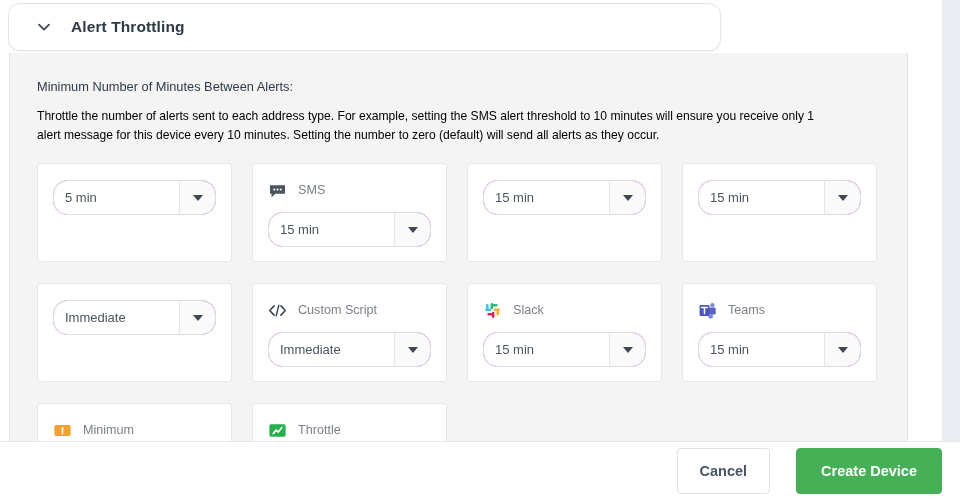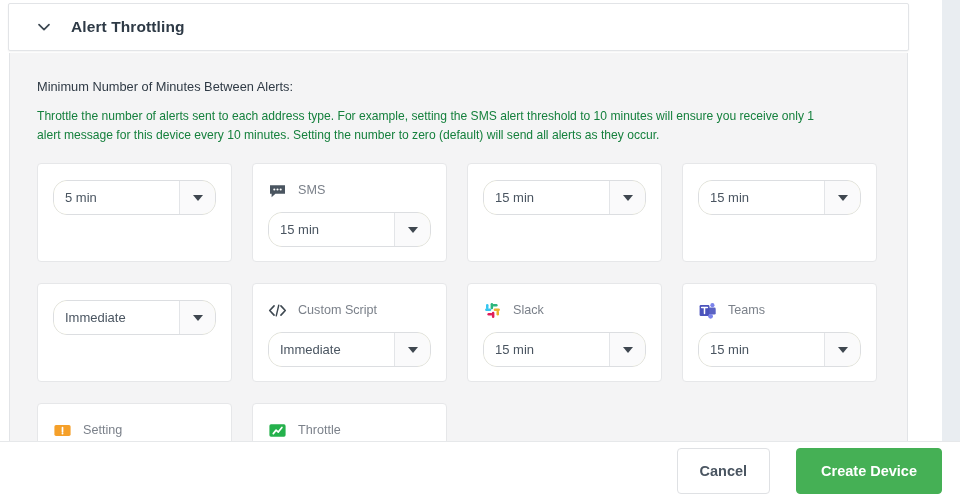--- a/index.html
+++ b/index.html
@@ -41,25 +41,25 @@
     width: 942px;
     height: 441px;
     overflow: hidden;
     background: #ffffff;
   }
 
   
   .accordion-header {
     position: absolute;
     top: 3px; left: 8px;
-    width: 901px;
+    width: 713px;
     height: 48px;
     background: #ffffff;
     border: 1px solid #e2e4e7;
-    border-radius: 2px;
+    border-radius: 12px;
     box-shadow: 0 1px 2px rgba(0,0,0,0.05);
     display: flex;
     align-items: center;
     padding-left: 26px;
     cursor: pointer;
   }
   .chev {
     width: 18px; height: 18px;
     display: inline-flex;
     align-items: center;
@@ -91,21 +91,21 @@
 
   .panel-heading {
     font-size: 12.8px;
     font-weight: normal;
     color: #2f3a45;
     margin-bottom: 13px;
   }
   .panel-desc {
     font-size: 12.1px;
     line-height: 19px;
-    color: #15803d;
+    color: #000000;
     max-width: 800px;
     margin-bottom: 18px;
   }
 
   
   .grid {
     display: flex;
     flex-wrap: wrap;
     gap: 21px 20px;
   }
@@ -139,21 +139,21 @@
   }
 
   
   .sel {
     display: flex;
     width: 163px;
     height: 35px;
     border: 1px solid #dcdee1;
     border-radius: 14px;
     overflow: hidden;
-    background: #fef9c3;
+    background: #a21caf;
     cursor: pointer;
   }
   .sel-value {
     flex: 1 1 auto;
     display: flex;
     align-items: center;
     padding-left: 11px;
     font-size: 13px;
     color: #4a5561;
     background: #ffffff;
@@ -353,21 +353,21 @@
             </div>
             <div class="ch-card">
               <div class="ch-head">
                 <span class="ch-icon">
                   <svg width="19" height="19" viewBox="0 0 19 19">
                     <rect x="1.4" y="4.1" width="16.2" height="10.8" rx="1.6" fill="#f5a02a"></rect>
                     <path d="M9.5 6.7v4.2" stroke="#fff" stroke-width="1.7" stroke-linecap="round"></path>
                     <circle cx="9.5" cy="12.6" r="0.95" fill="#fff"></circle>
                   </svg>
                 </span>
-                <span class="ch-label">Setting</span>
+                <span class="ch-label">Minimum</span>
               </div>
             </div>
             <div class="ch-card">
               <div class="ch-head">
                 <span class="ch-icon">
                   <svg width="19" height="19" viewBox="0 0 19 19">
                     <rect x="1.4" y="3.3" width="16.2" height="12.4" rx="1.6" fill="#25b14c"></rect>
                     <path d="M5.3 12.6 L8.1 9.1 L10.3 11.1 L13.9 6.5" fill="none" stroke="#fff" stroke-width="1.7" stroke-linecap="round" stroke-linejoin="round"></path>
                   </svg>
                 </span>

